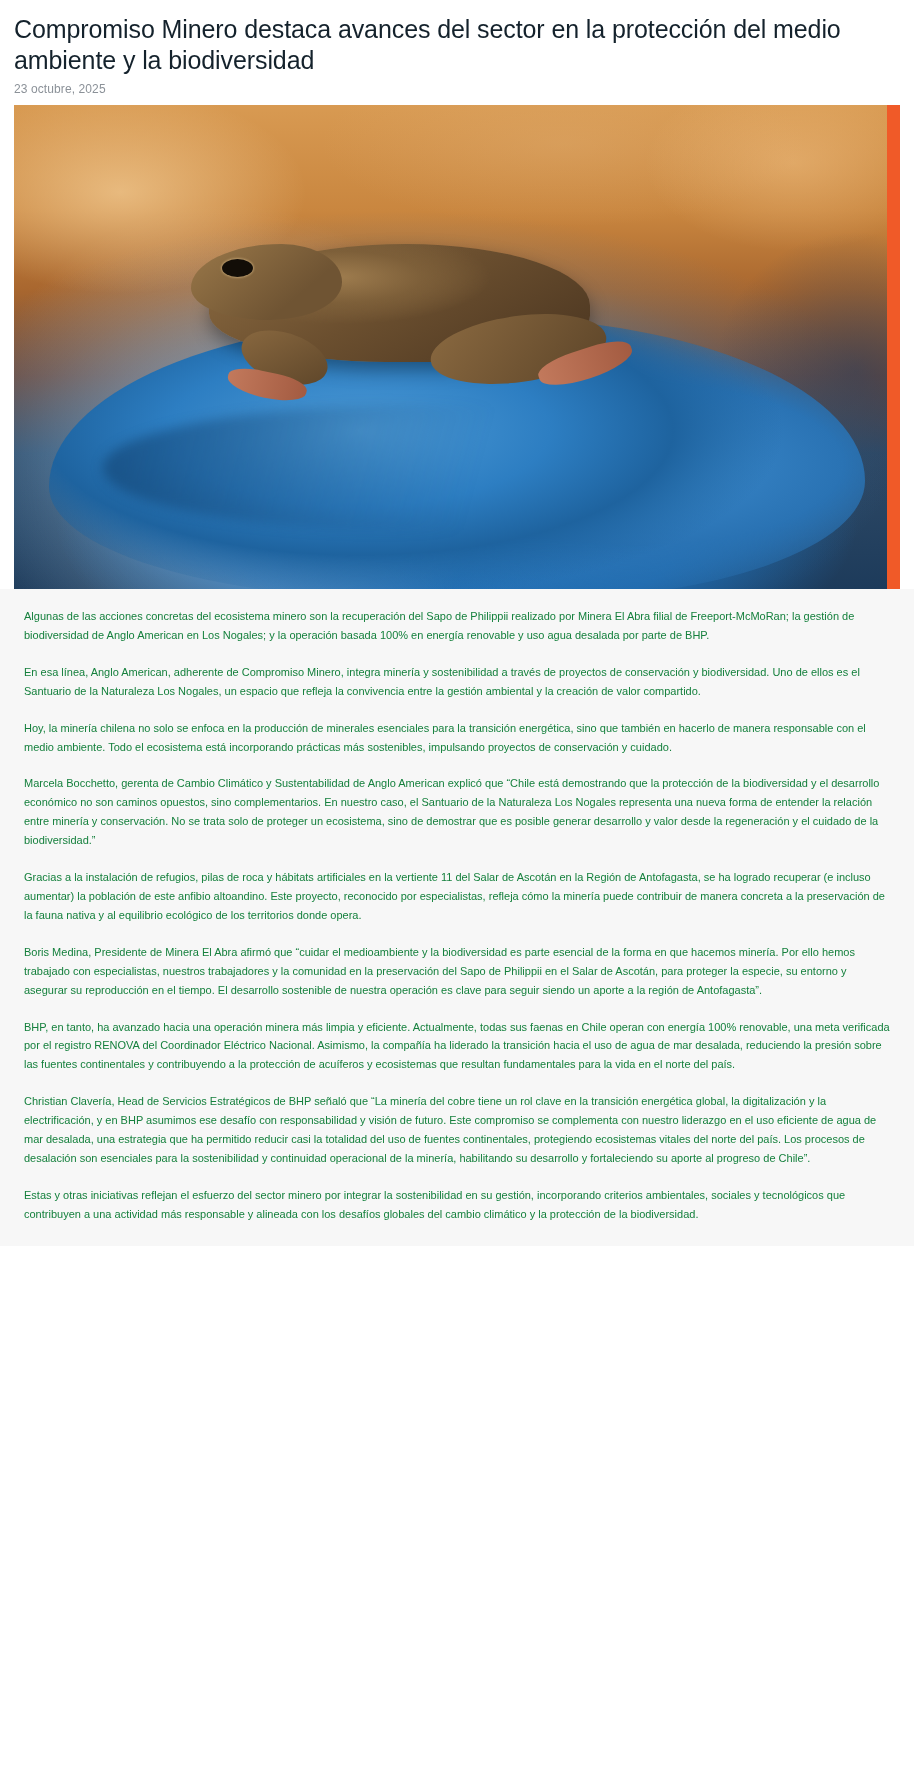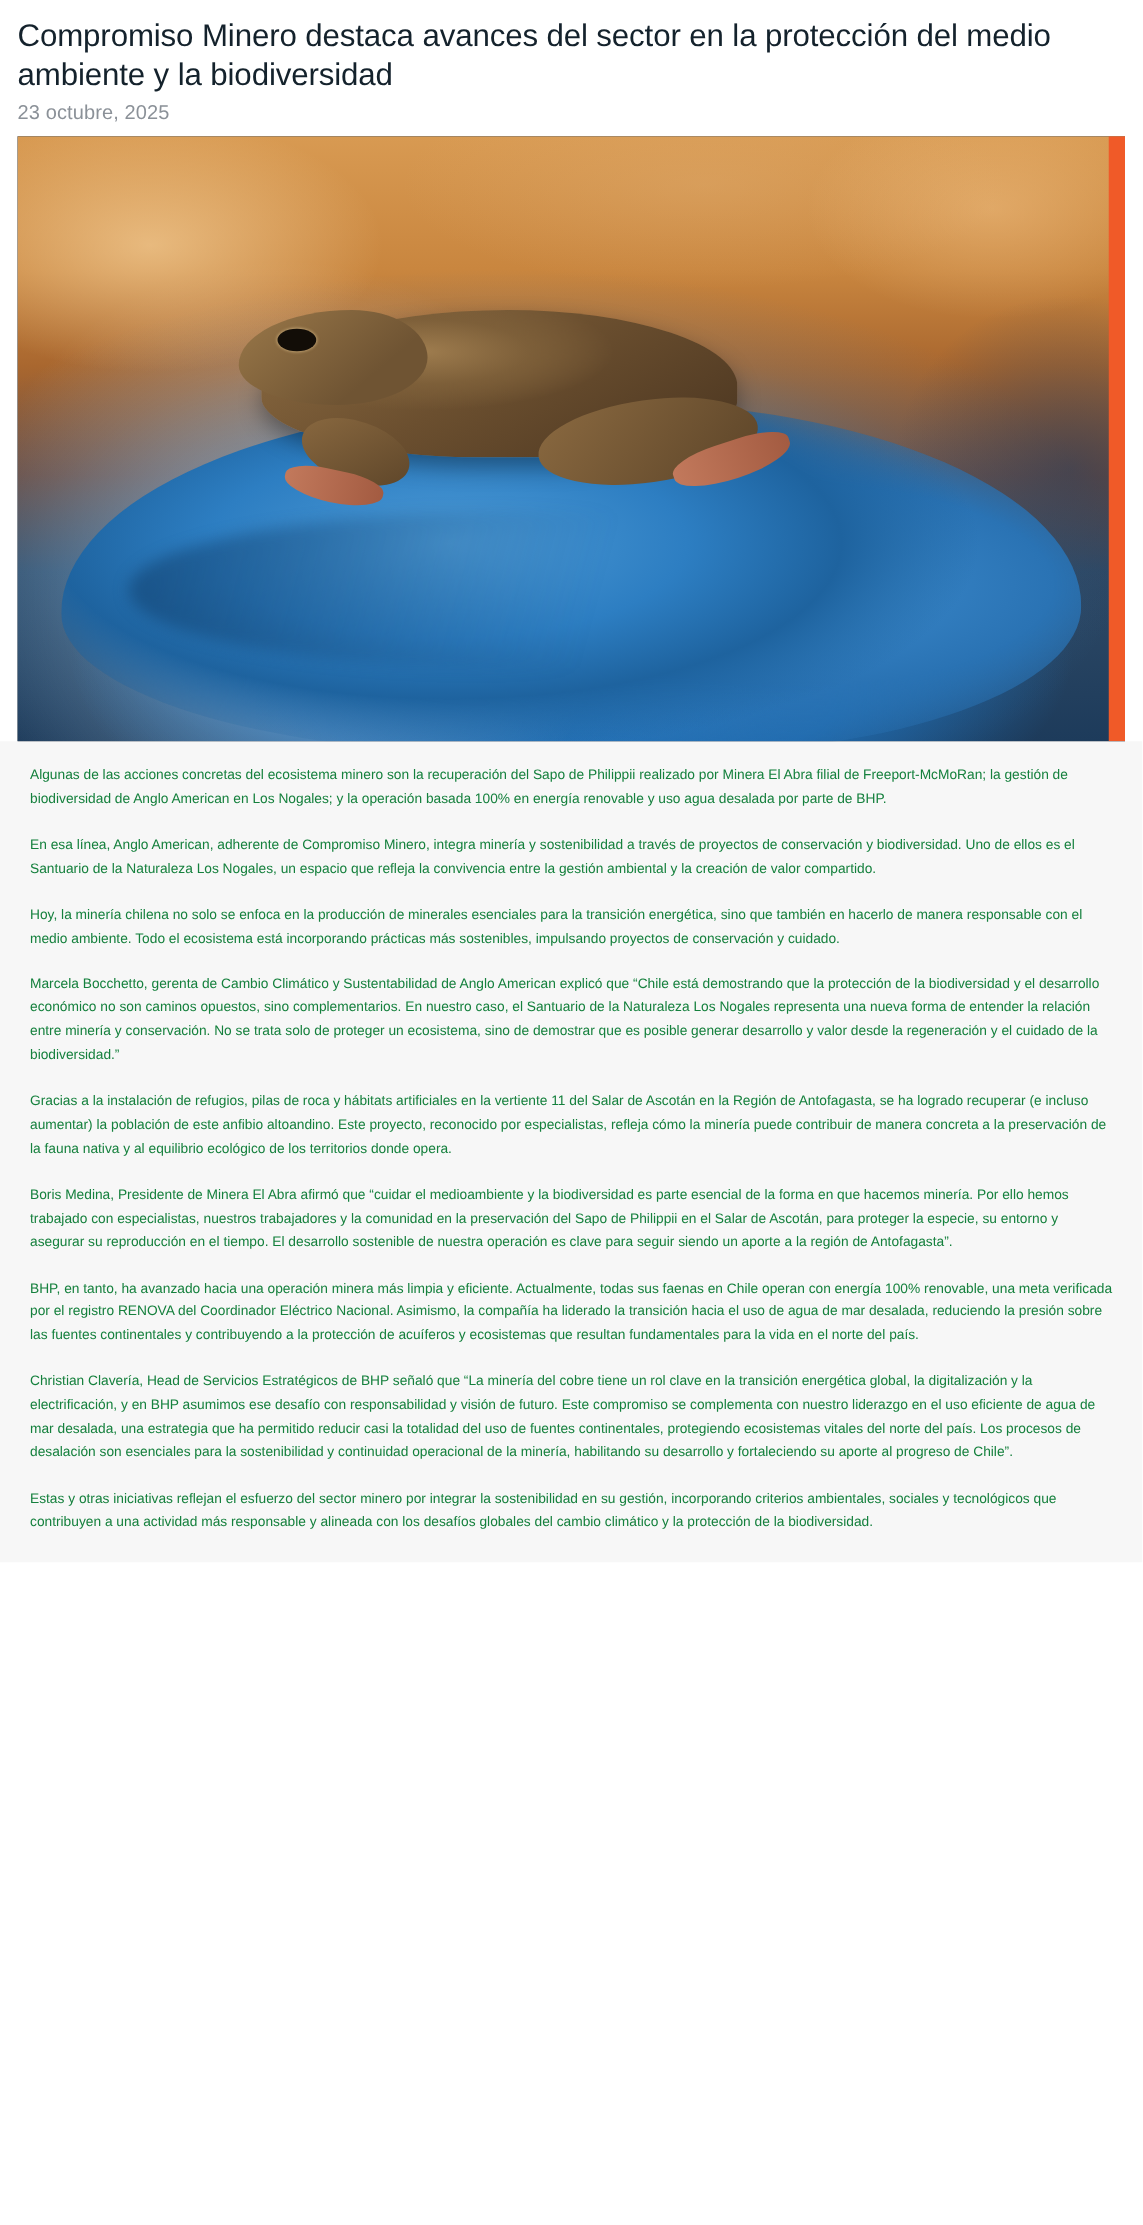--- a/index.html
+++ b/index.html
@@ -23,21 +23,21 @@
   }
   .article-title {
     font-size: 25px;
     line-height: 1.24;
     font-weight: 400;
     color: #14222c;
     margin: 0 0 6px 0;
     letter-spacing: -0.1px;
   }
   .article-date {
-    font-size: 16px;
+    font-size: 12px;
     color: #8b9198;
     margin: 0 0 9px 0;
     letter-spacing: 0.1px;
   }
   .hero {
     position: relative;
     width: 886px;
     height: 484px;
     margin: 0 14px;
     overflow: hidden;

